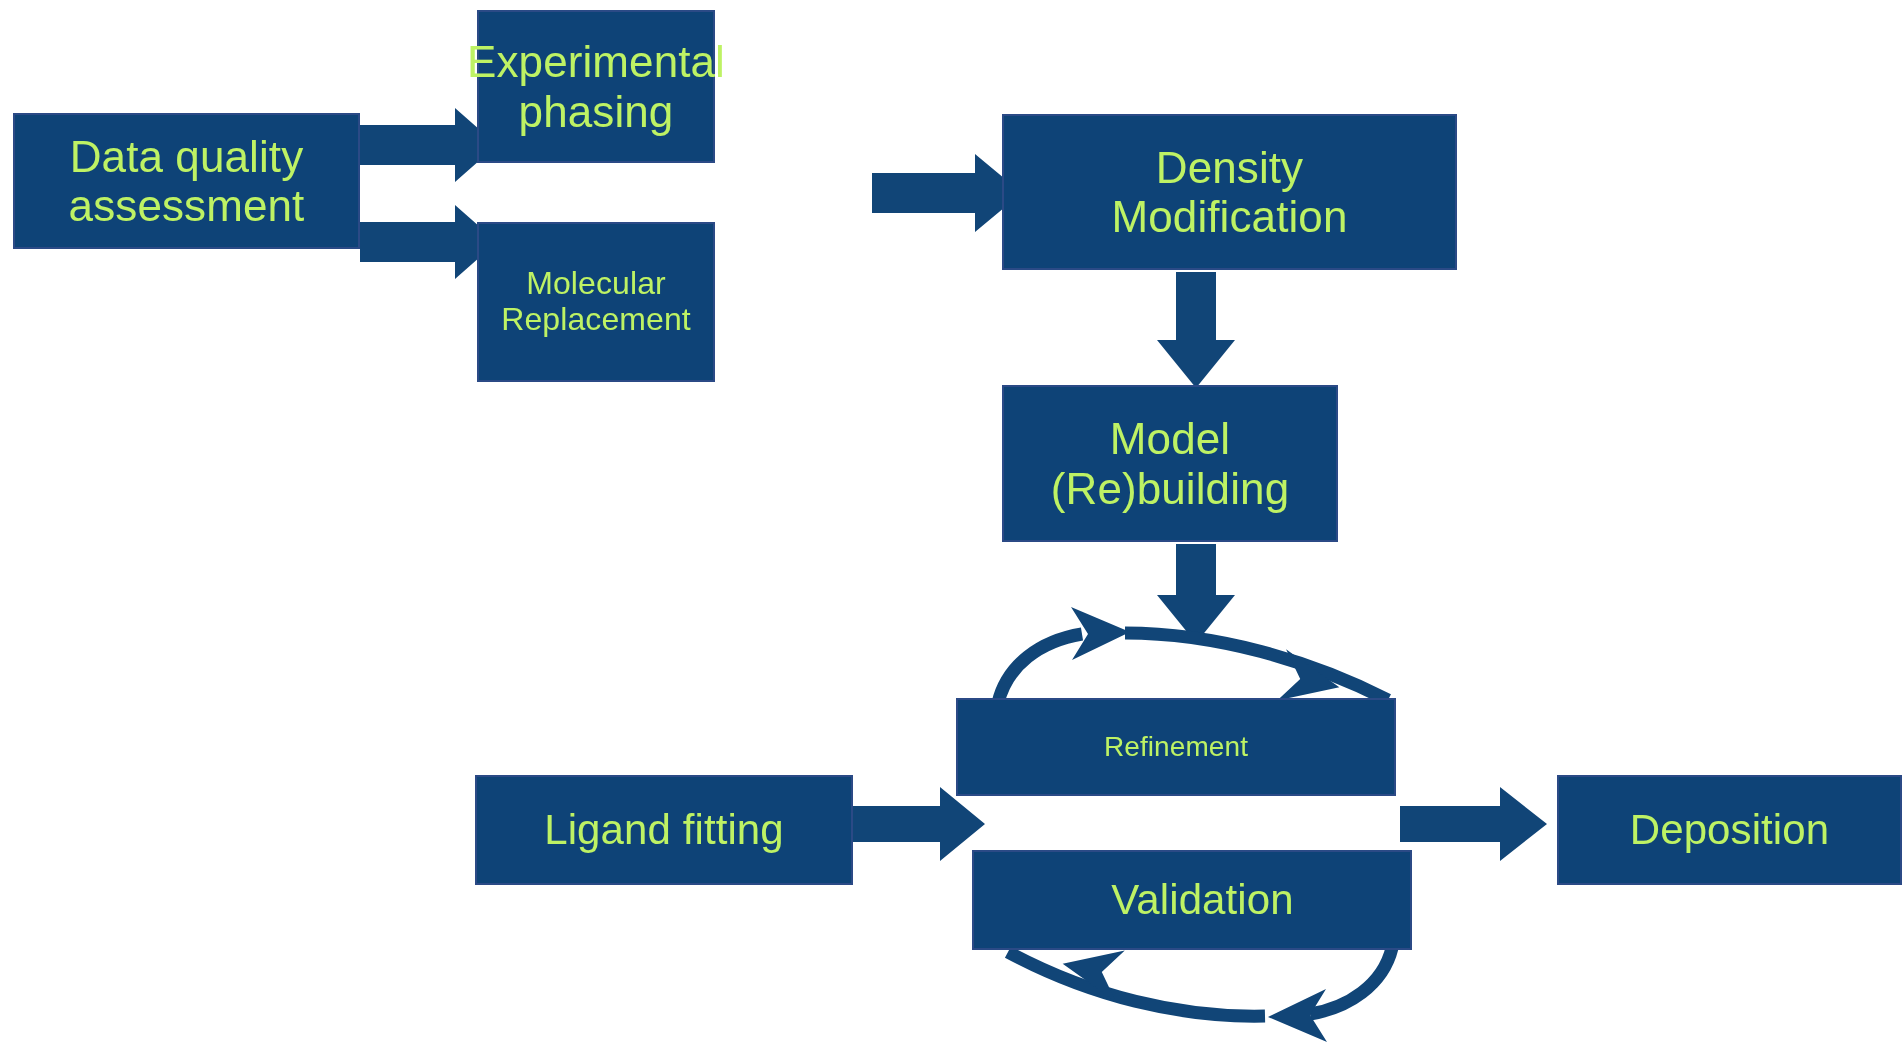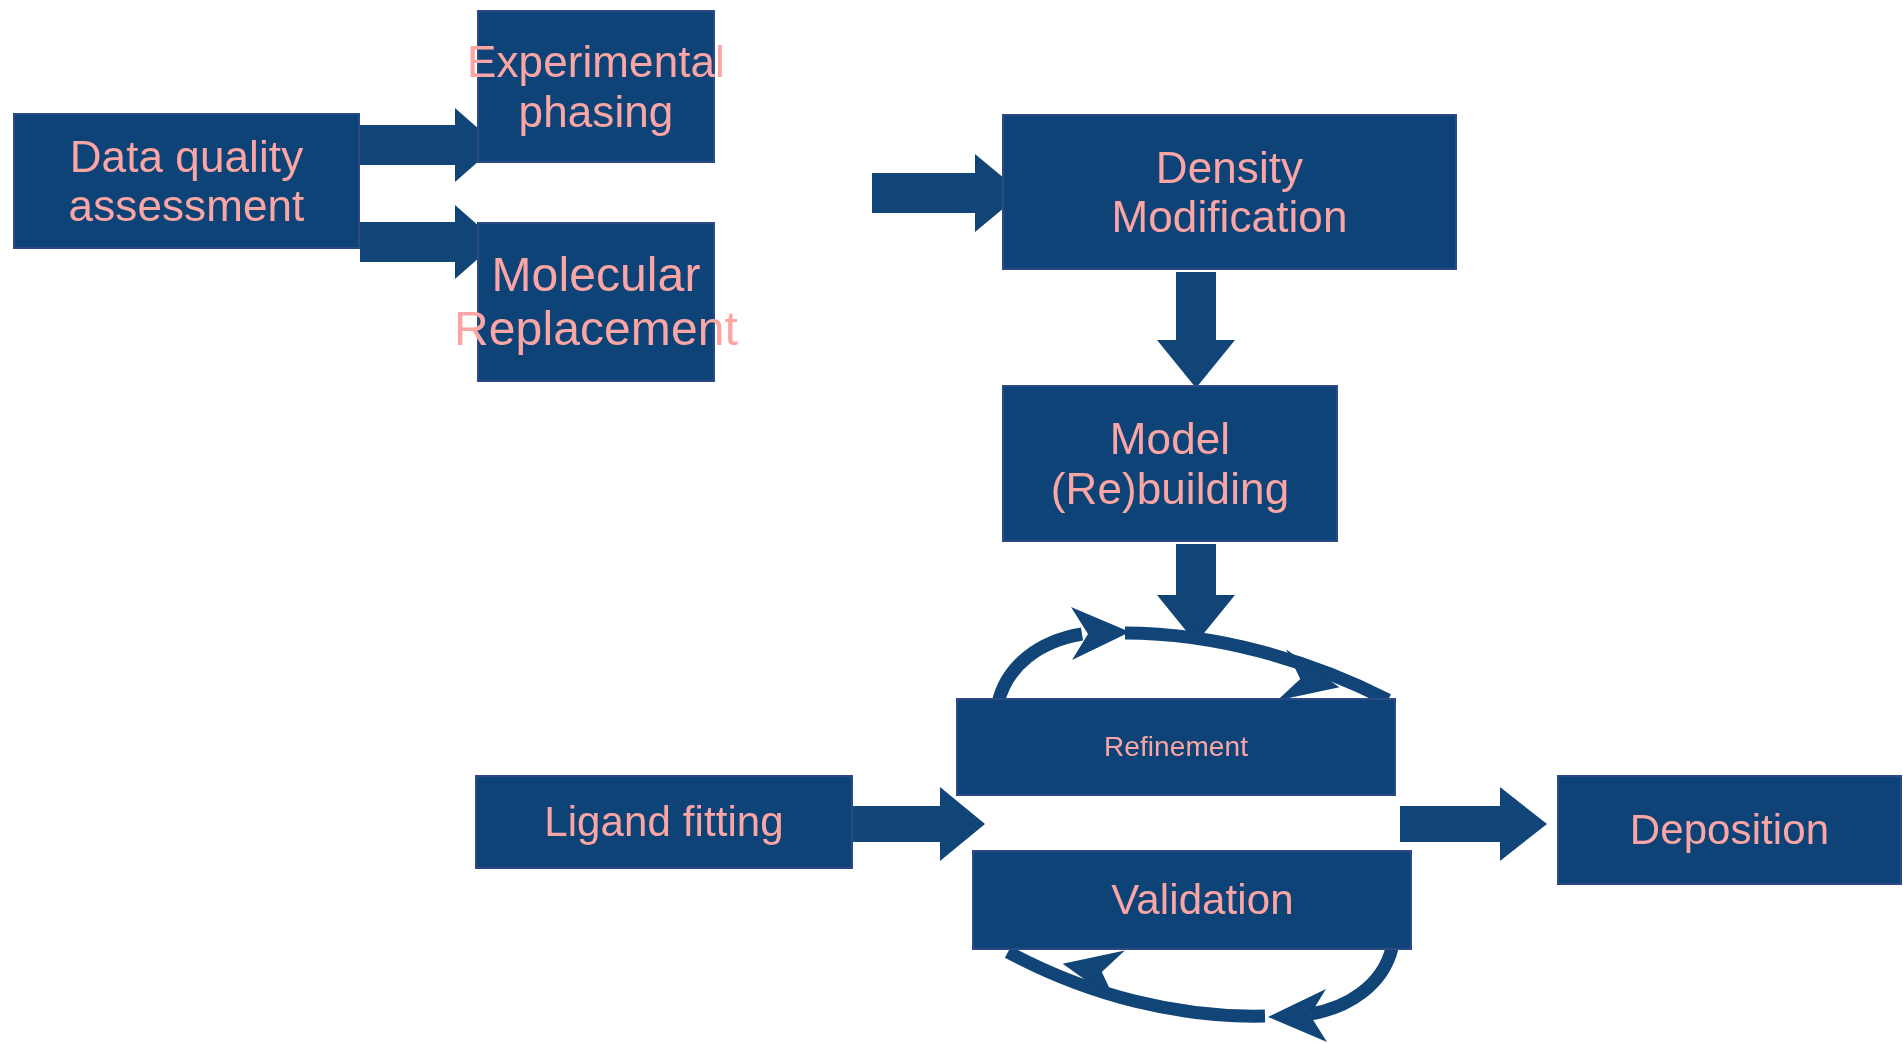--- a/index.html
+++ b/index.html
@@ -28,21 +28,21 @@
   }
   .node-box {
     position: absolute;
     background: var(--fill, #0e4377);
     border: 2px solid var(--stroke, #2b4a86);
     box-sizing: border-box;
     display: flex;
     align-items: center;
     justify-content: center;
     text-align: center;
-    color: #fca5a5;
+    color: #bef264;
     line-height: 1.12;
     letter-spacing: 0.1px;
   }
   .node-label {
     display: block;
     white-space: pre-line;
     padding: 0 6px;
   }
 </style>
 </head>
@@ -106,21 +106,21 @@
   <div class="node-box" style="left:13px; top:113px; width:347px; height:136px; font-size:44px;">
     <span class="node-label">Data quality
 assessment</span>
   </div>
 
   <div class="node-box" style="left:477px; top:10px; width:238px; height:153px; font-size:44px;">
     <span class="node-label">Experimental
 phasing</span>
   </div>
 
-  <div class="node-box" style="left:477px; top:222px; width:238px; height:160px; font-size:48px;">
+  <div class="node-box" style="left:477px; top:222px; width:238px; height:160px; font-size:32px;">
     <span class="node-label">Molecular
 Replacement</span>
   </div>
 
   <div class="node-box" style="left:1002px; top:114px; width:455px; height:156px; font-size:44px;">
     <span class="node-label">Density
 Modification</span>
   </div>
 
   <div class="node-box" style="left:1002px; top:385px; width:336px; height:157px; font-size:44px;">
@@ -129,21 +129,21 @@
   </div>
 
   <div class="node-box" style="left:956px; top:698px; width:440px; height:98px; font-size:28px;">
     <span class="node-label">Refinement</span>
   </div>
 
   <div class="node-box" style="left:972px; top:850px; width:440px; height:100px; font-size:42px;padding-left:21px;">
     <span class="node-label">Validation</span>
   </div>
 
-  <div class="node-box" style="left:475px; top:775px; width:378px; height:94px; font-size:42px;">
+  <div class="node-box" style="left:475px; top:775px; width:378px; height:110px; font-size:42px;">
     <span class="node-label">Ligand fitting</span>
   </div>
 
   <div class="node-box" style="left:1557px; top:775px; width:345px; height:110px; font-size:42px;">
     <span class="node-label">Deposition</span>
   </div>
 
 </div>
 
 </body></html>

